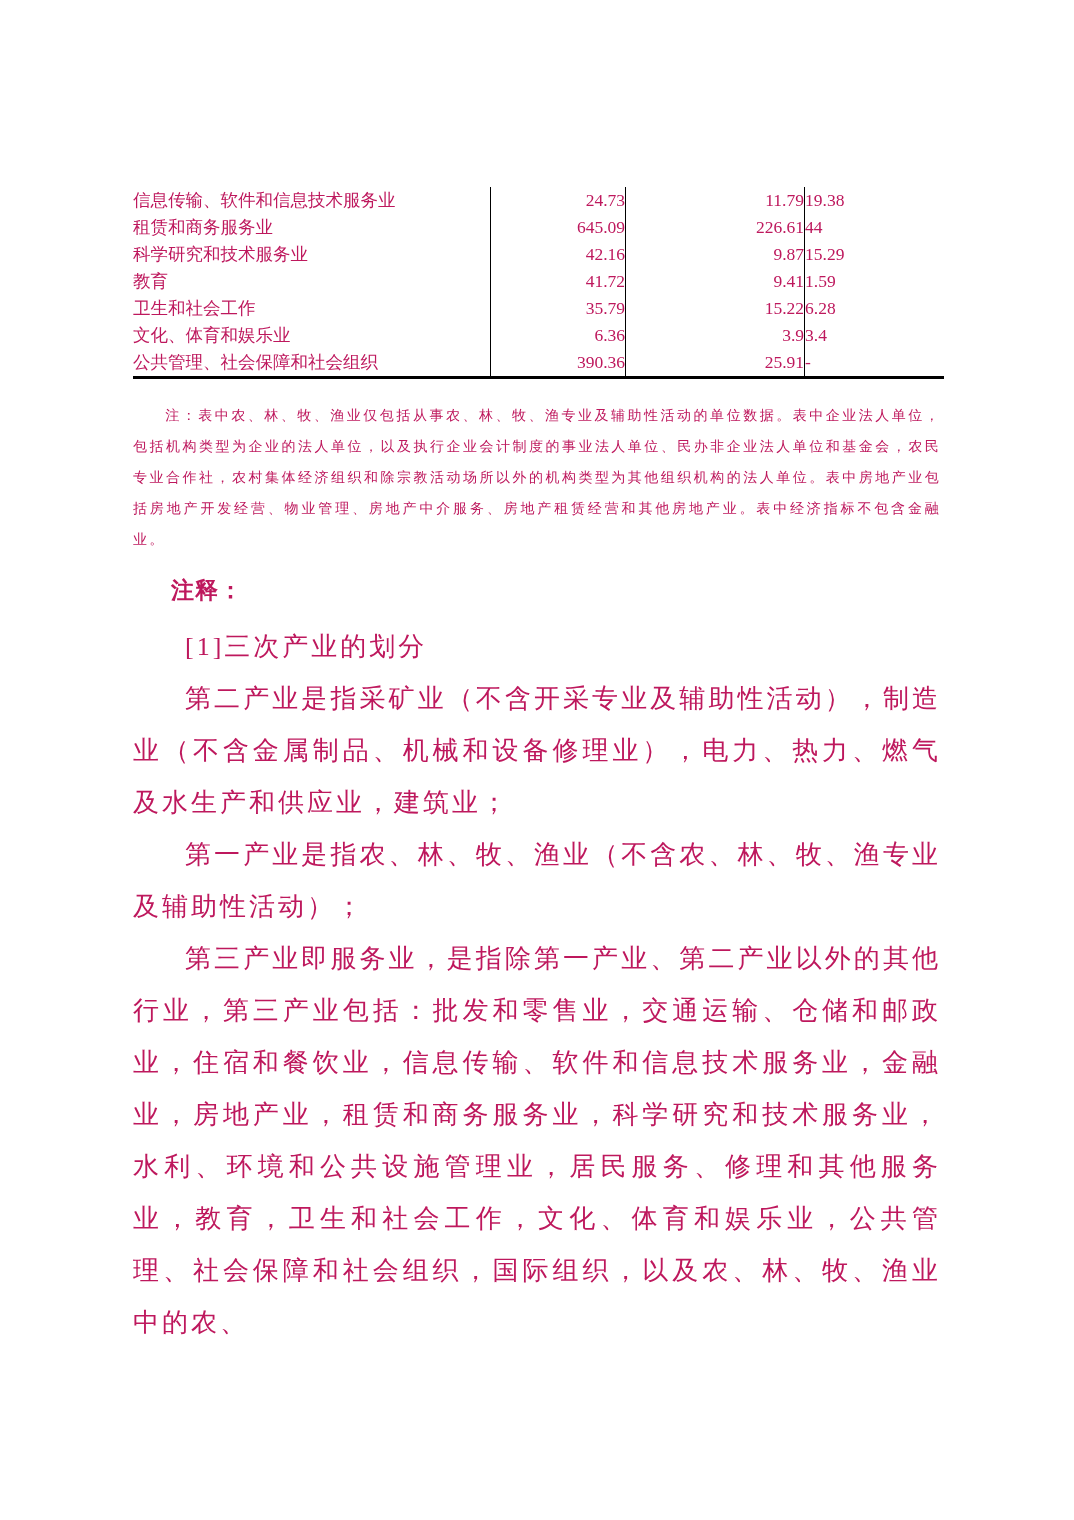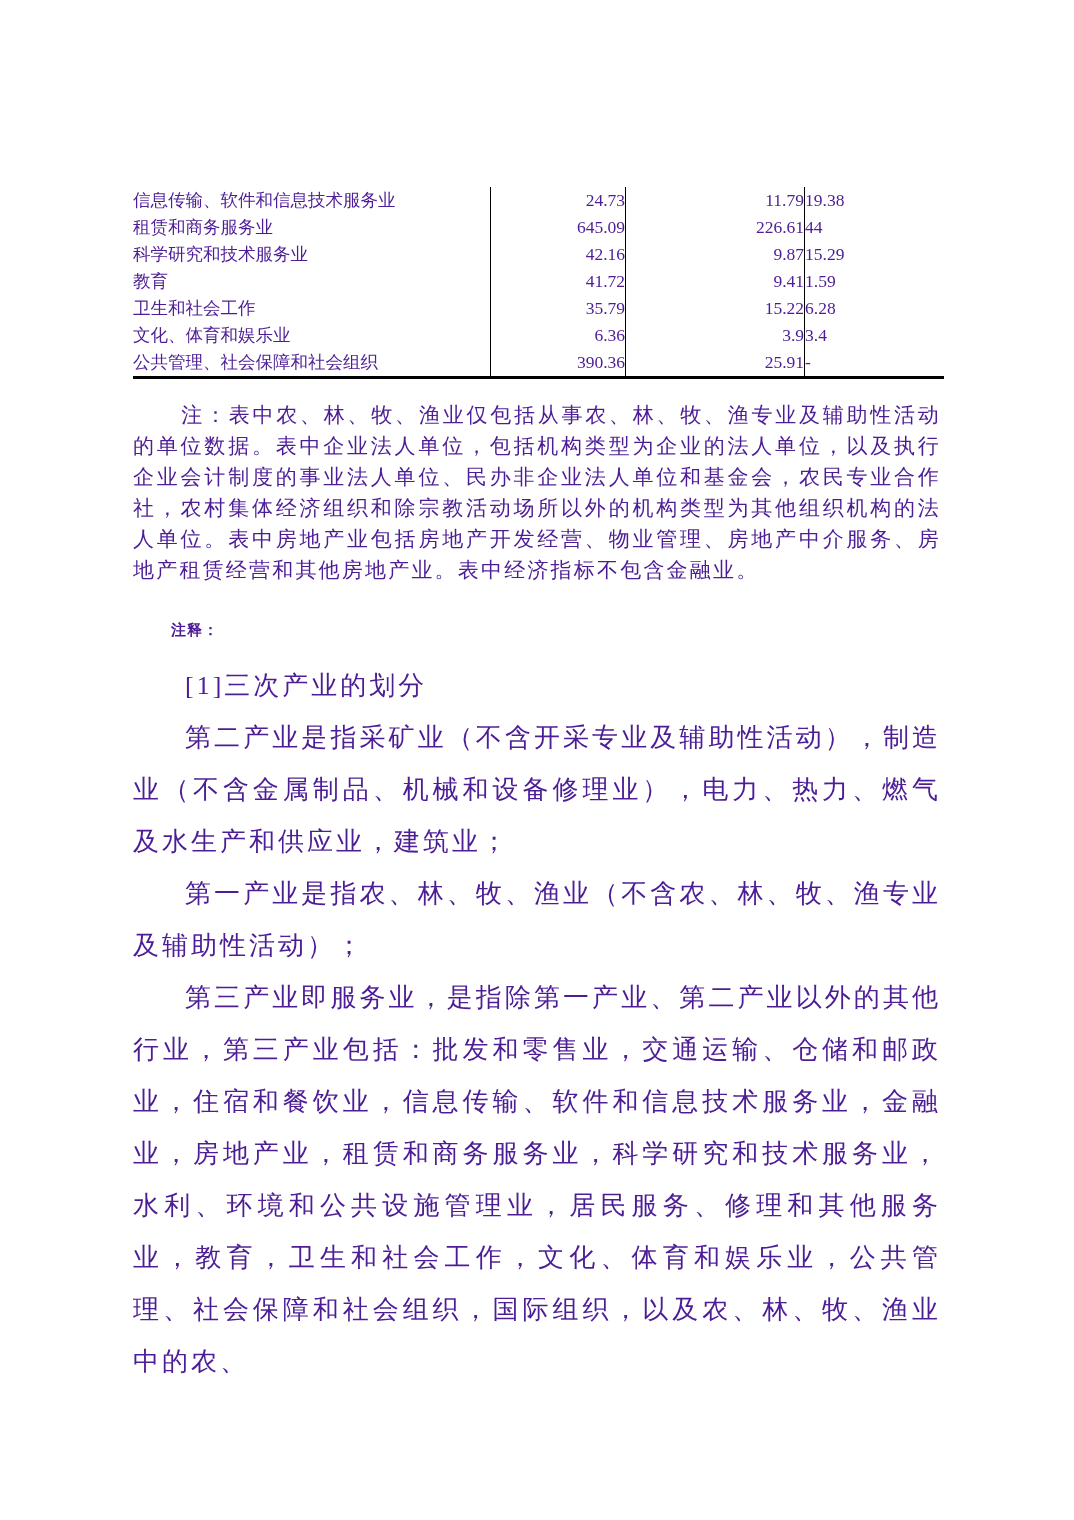--- a/index.html
+++ b/index.html
@@ -1,21 +1,21 @@
 <!DOCTYPE html>
 <html><head>
 <meta charset="utf-8">
 <style>
   html, body { margin: 0; padding: 0; background: #ffffff; }
   .page {
     position: relative;
     width: 1074px;
     height: 1503px;
     background: #ffffff;
-    color: #4c1d95;
+    color: #be185d;
     font-family: "Liberation Serif", "DejaVu Serif", serif;
     overflow: hidden;
   }
   .content {
     position: absolute;
     left: 133px;
     top: 187px;
     width: 808px;
   }
 
@@ -36,33 +36,33 @@
     vertical-align: middle;
   }
   td.c1 { width: 357px; padding-left: 10px; border-right: 1.5px solid #000000; }
   td.c2 { width: 134px; text-align: right; padding-right: 10px; border-right: 1.5px solid #000000; }
   td.c3 { width: 178px; text-align: right; padding-right: 9px;  border-right: 1.5px solid #000000; }
   td.c4 { width: 139px; padding-right: 7px; }
 
   
   .note {
     margin: 21px 0 16px 0;
-    font-size: 21px;
+    font-size: 14px;
     line-height: 31px;
     letter-spacing: 2.2px;
     text-align: justify;
     text-justify: inter-character;
     text-indent: 2.3em;
   }
 
   
   .notes-heading {
-    margin: 28px 0 0 0;
+    margin: 20px 0 0 0;
     padding-left: 38px;
-    font-size: 15px;
+    font-size: 23px;
     line-height: 32px;
     font-weight: bold;
     letter-spacing: 1px;
   }
   .notes-body {
     margin-top: 14px;
     font-size: 26px;
     line-height: 52px;
     text-align: justify;
     text-justify: inter-character;

